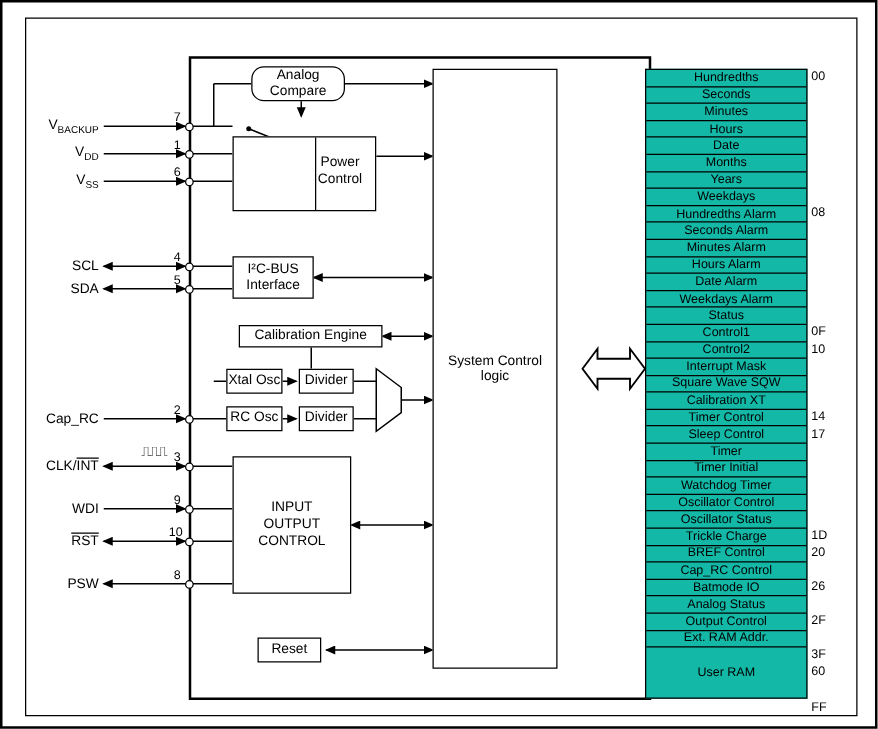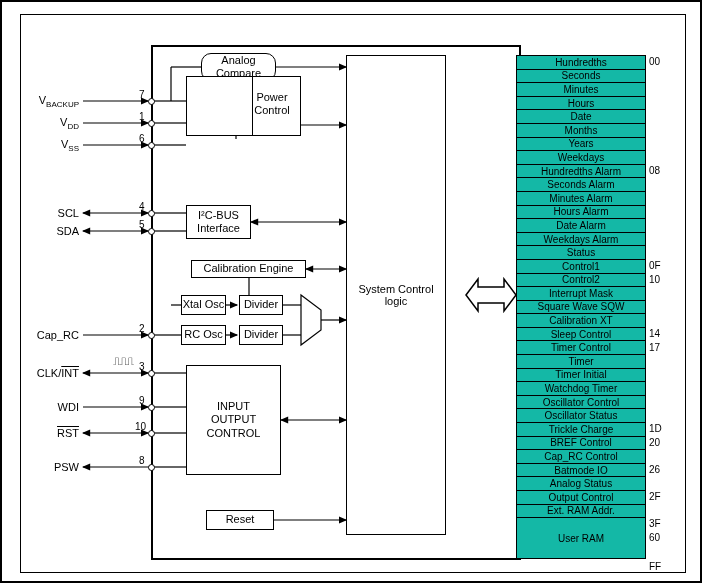--- a/index.html
+++ b/index.html
@@ -259,42 +259,42 @@
     <div class="pin-dot" style="left:126.5px; top:212.5px;"></div>
     <div class="pin-dot" style="left:126.5px; top:316.5px;"></div>
     <div class="pin-dot" style="left:126.5px; top:354.5px;"></div>
     <div class="pin-dot" style="left:126.5px; top:388.5px;"></div>
     <div class="pin-dot" style="left:126.5px; top:414.5px;"></div>
     <div class="pin-dot" style="left:126.5px; top:448.5px;"></div>
 
     <div class="block" style="left:180px; top:38px; width:75px; height:28px; white-space:pre;border-radius:10px;">Analog
 Compare</div>
 
-    <div class="block" style="left:165px; top:61px; width:115px; height:60px;">
+    <div class="block" style="left:165px; top:94px; width:115px; height:60px;">
       <div style="position:absolute; left:0; top:0; width:65px; height:58px; border-right:1px solid #000;"></div>
       <span style="position:absolute; right:8px; top:14px; width:40px; white-space:pre;">Power
 Control</span>
     </div>
 
     <div class="block" style="left:165px; top:190px; width:65px; height:34px; white-space:pre;">I²C-BUS
 Interface</div>
 
     <div class="block" style="left:170px; top:245px; width:115px; height:18px;text-align:right;">Calibration Engine</div>
 
     <div class="block" style="left:160px; top:280px; width:45px; height:20px;">Xtal Osc</div>
     <div class="block" style="left:218px; top:280px; width:44px; height:20px;">Divider</div>
 
     <div class="block" style="left:160px; top:310px; width:45px; height:20px;">RC Osc</div>
     <div class="block" style="left:218px; top:310px; width:44px; height:20px;">Divider</div>
 
     <div class="block" style="left:165px; top:350px; width:95px; height:110px; white-space:pre;">INPUT
 OUTPUT
 CONTROL</div>
 
-    <div class="block" style="left:185px; top:495px; width:68px; height:20px;">Reset</div>
+    <div class="block" style="left:185px; top:495px; width:51px; height:20px;">Reset</div>
 
     <div class="scl-block">
       <span style="white-space:pre;">System Control
 logic</span>
     </div>
 
     <div class="reg-table" id="reg-table">
         <div class="reg-row" style="height: 13.6px;">Hundredths</div>
         <div class="reg-row" style="height: 13.6px;">Seconds</div>
         <div class="reg-row" style="height: 13.6px;">Minutes</div>
@@ -308,22 +308,22 @@
         <div class="reg-row" style="height: 13.6px;">Minutes Alarm</div>
         <div class="reg-row" style="height: 13.6px;">Hours Alarm</div>
         <div class="reg-row" style="height: 13.6px;">Date Alarm</div>
         <div class="reg-row" style="height: 13.6px;">Weekdays Alarm</div>
         <div class="reg-row" style="height: 13.6px;">Status</div>
         <div class="reg-row" style="height: 13.6px;">Control1</div>
         <div class="reg-row" style="height: 13.6px;">Control2</div>
         <div class="reg-row" style="height: 13.6px;">Interrupt Mask</div>
         <div class="reg-row" style="height: 13.6px;">Square Wave SQW</div>
         <div class="reg-row" style="height: 13.6px;">Calibration XT</div>
+        <div class="reg-row" style="height: 13.6px;">Timer Control</div>
         <div class="reg-row" style="height: 13.6px;">Sleep Control</div>
-        <div class="reg-row" style="height: 13.6px;">Timer Control</div>
         <div class="reg-row" style="height: 13.6px;">Timer</div>
         <div class="reg-row" style="height: 13.6px;">Timer Initial</div>
         <div class="reg-row" style="height: 13.6px;">Watchdog Timer</div>
         <div class="reg-row" style="height: 13.6px;">Oscillator Control</div>
         <div class="reg-row" style="height: 13.6px;">Oscillator Status</div>
         <div class="reg-row" style="height: 13.6px;">Trickle Charge</div>
         <div class="reg-row" style="height: 13.6px;">BREF Control</div>
         <div class="reg-row" style="height: 13.6px;">Cap_RC Control</div>
         <div class="reg-row" style="height: 13.6px;">Batmode IO</div>
         <div class="reg-row" style="height: 13.6px;">Analog Status</div>

